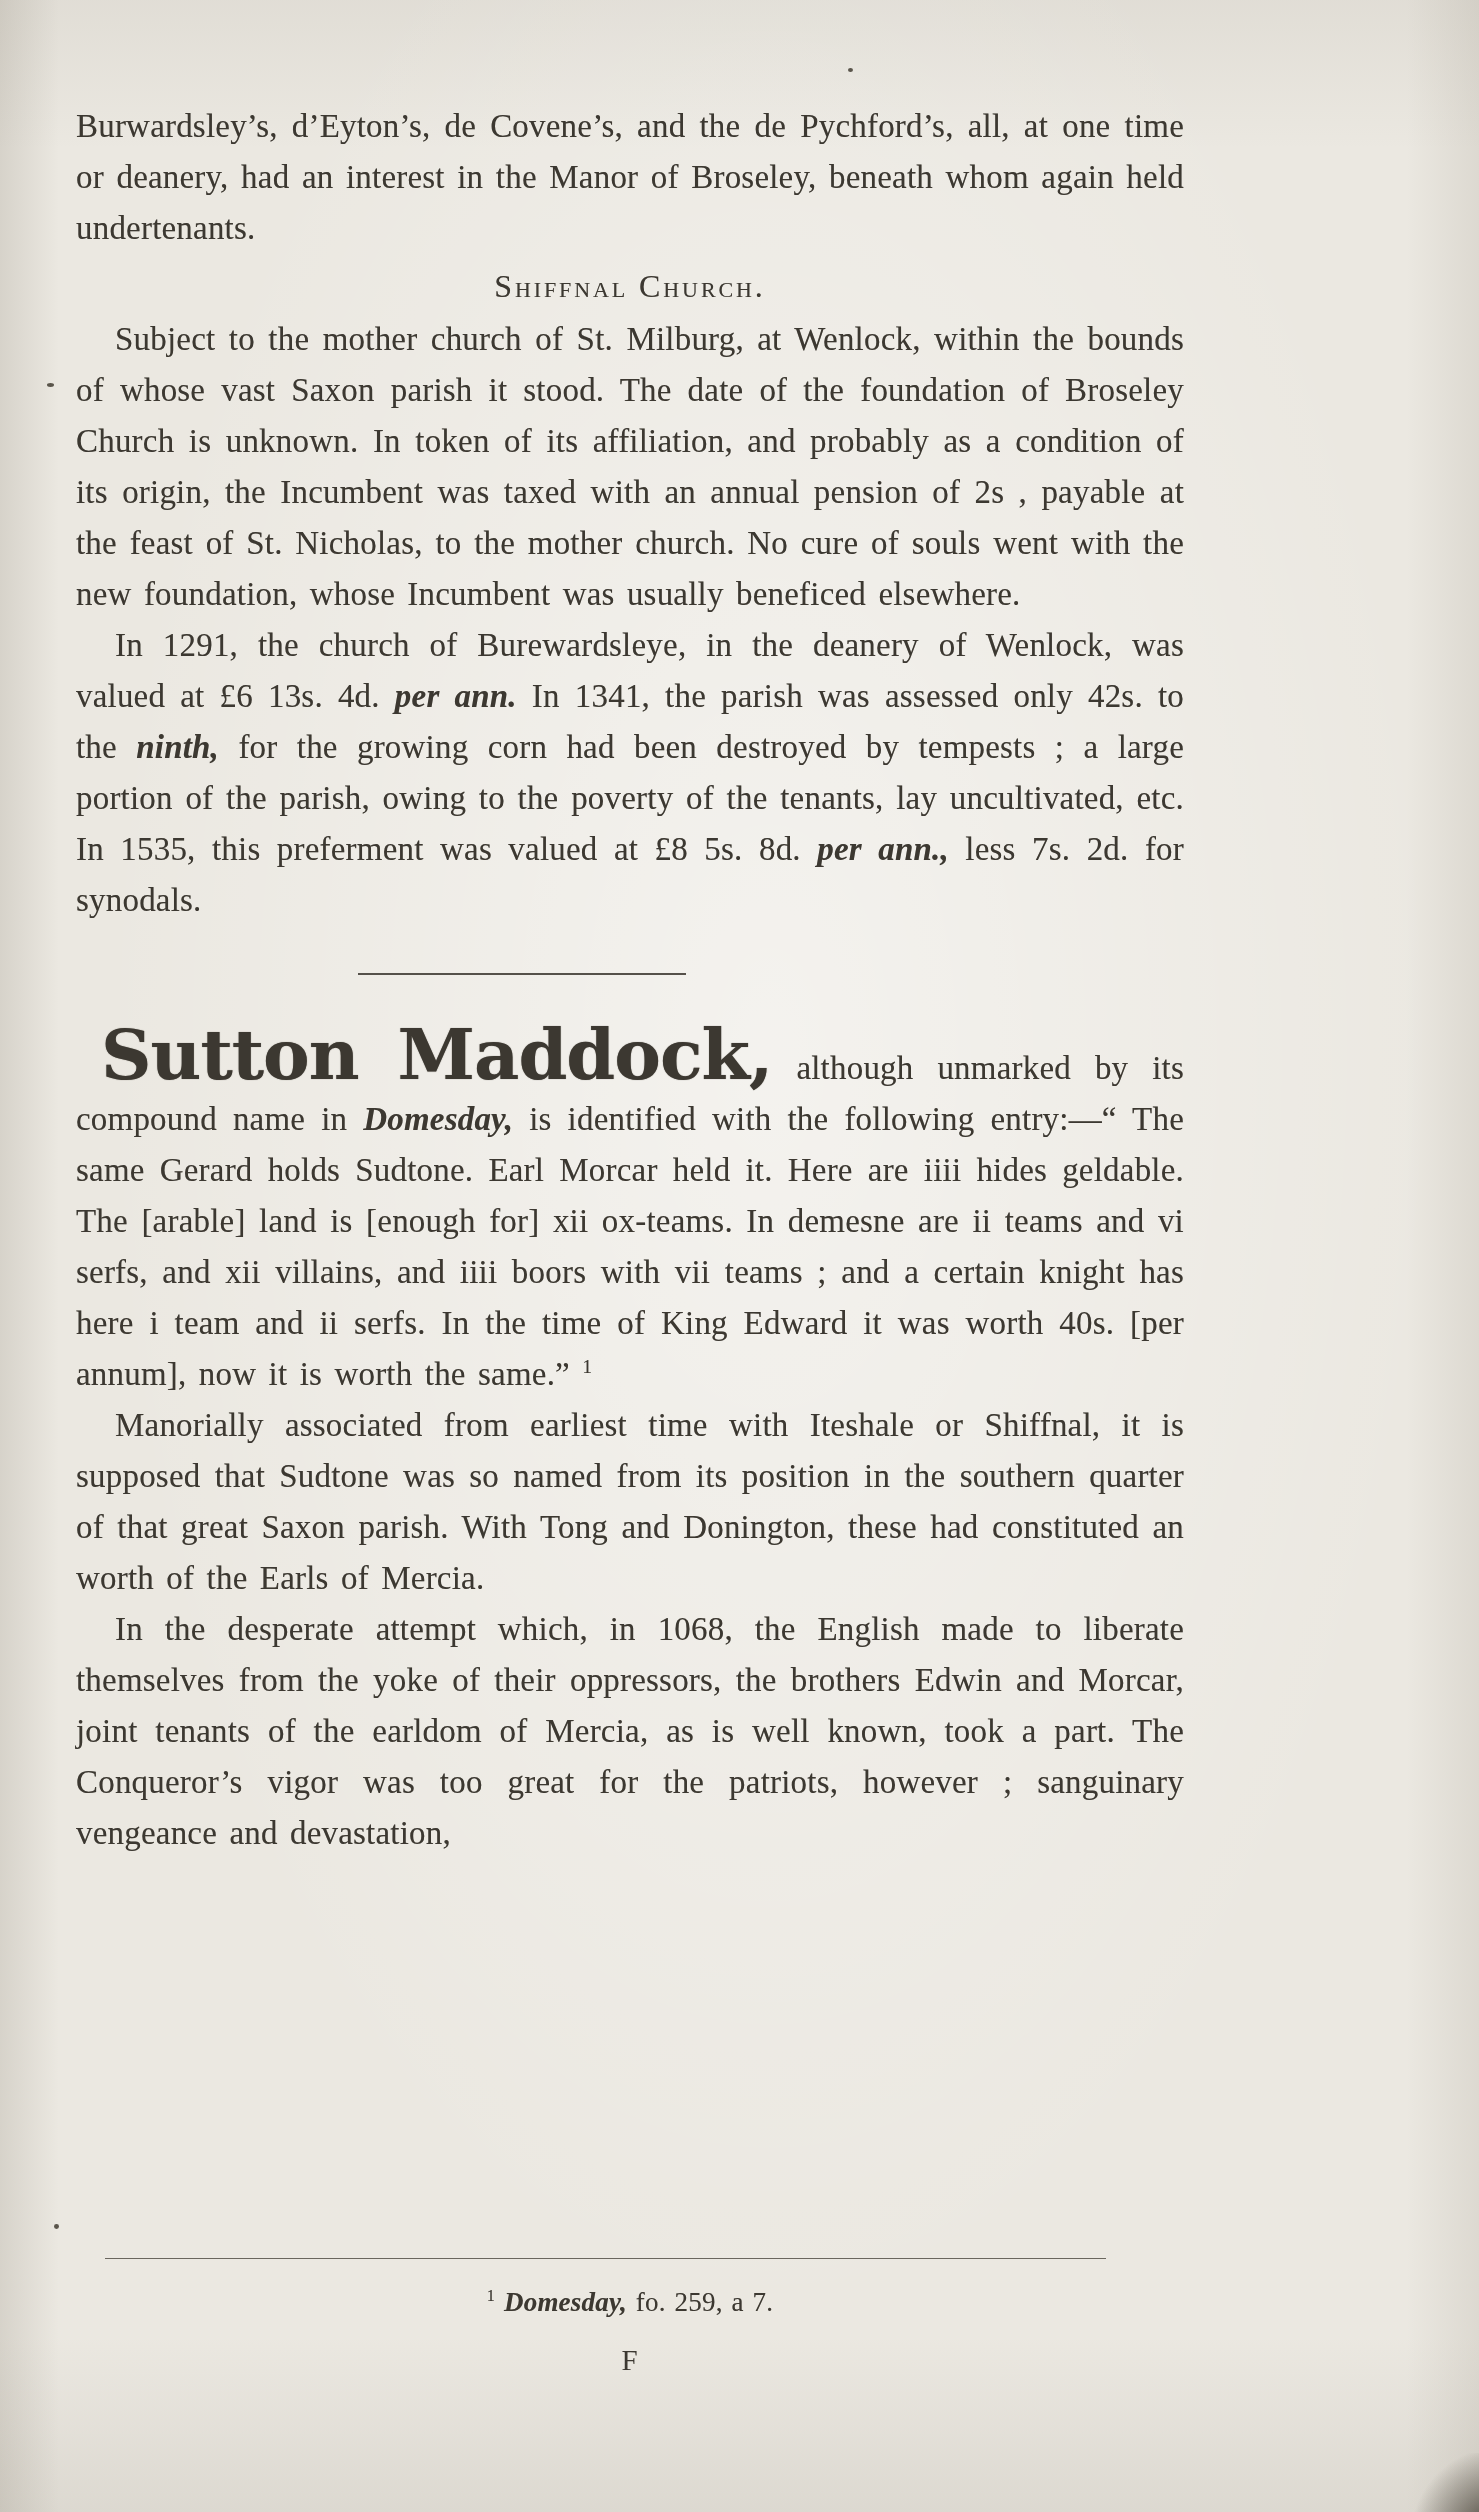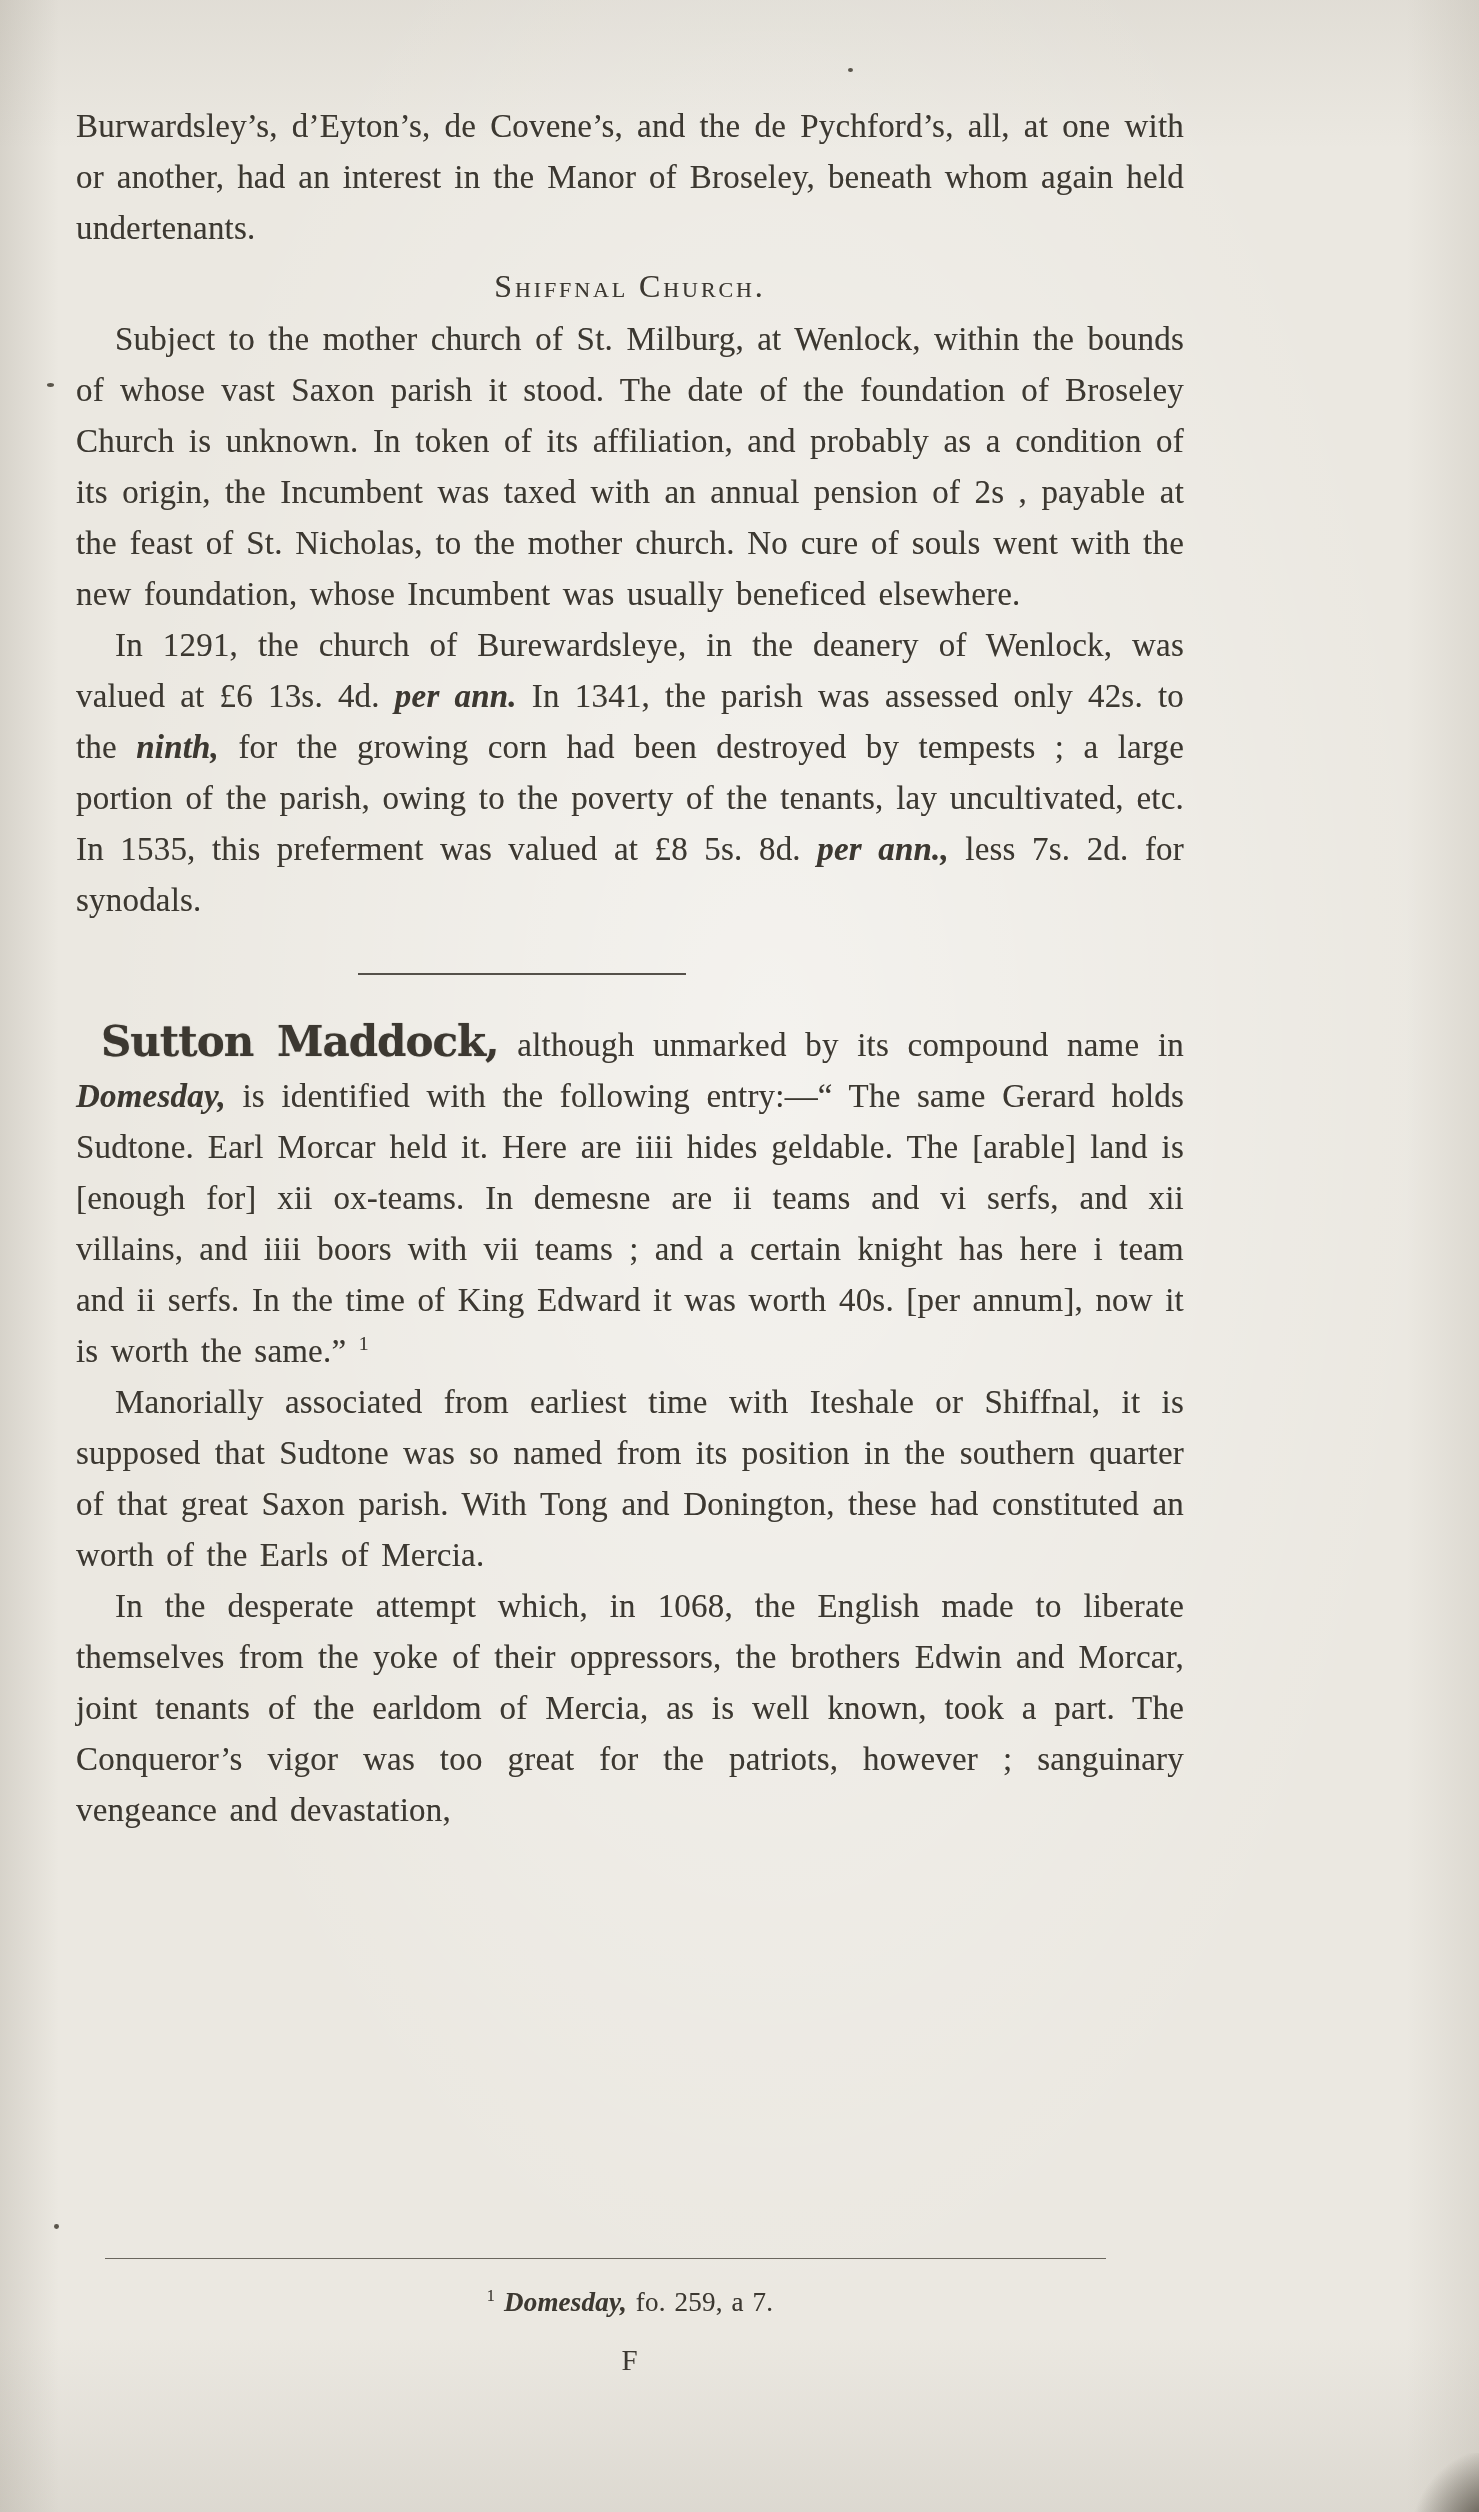--- a/index.html
+++ b/index.html
@@ -52,21 +52,21 @@
     font-size:32px;
     font-weight:normal;
     font-variant:small-caps;
     letter-spacing:2.9px;
     text-shadow:0 0 0.6px rgba(60,56,49,0.35);
   }
   .it{font-style:italic;font-weight:bold;}
   .blackletter{
     font-family:"DejaVu Serif", serif;
     font-weight:bold;
-    font-size:42px;
+    font-size:70px;
     line-height:1;
     letter-spacing:-1px;
     text-shadow:0 0 1px rgba(50,44,34,0.6);
     white-space:nowrap;
   }
   sup{
     vertical-align:super;
     font-size:0.6em;
     line-height:0;
   }
@@ -116,21 +116,21 @@
   .speck-c{left:848px;top:68px;width:4.9px;height:3.9px;}
 </style>
 </head>
 <body>
 
 <div class="page">
 
   <div class="textblock">
 
 
-    <p>Burwardsley’s, d’Eyton’s, de Covene’s, and the de Pychford’s, all, at one with or another, had an interest in the Manor of Broseley, beneath whom again held undertenants.</p>
+    <p>Burwardsley’s, d’Eyton’s, de Covene’s, and the de Pychford’s, all, at one time or deanery, had an interest in the Manor of Broseley, beneath whom again held undertenants.</p>
 
     <h2 class="heading">Shiffnal Church.</h2>
 
     <p class="indent">Subject to the mother church of St. Milburg, at Wenlock, within the bounds of whose vast Saxon parish it stood. The date of the foundation of Broseley Church is unknown. In token of its affiliation, and probably as a condition of its origin, the Incumbent was taxed with an annual pension of 2s , payable at the feast of St. Nicholas, to the mother church. No cure of souls went with the new foundation, whose Incumbent was usually beneficed elsewhere.</p>
 
     <p class="indent"><span>In 1291, the church of Burewardsleye, in the deanery of Wenlock, was valued at £6 13s. 4d. </span><span class="it">per ann.</span><span> In 1341, the parish was assessed only 42s. to the </span><span class="it">ninth,</span><span> for the growing corn had been destroyed by tempests ; a large portion of the parish, owing to the poverty of the tenants, lay uncultivated, etc. In 1535, this preferment was valued at £8 5s. 8d. </span><span class="it">per ann.,</span><span> less 7s. 2d. for synodals.</span></p>
 
 
     <hr class="divider">
 

